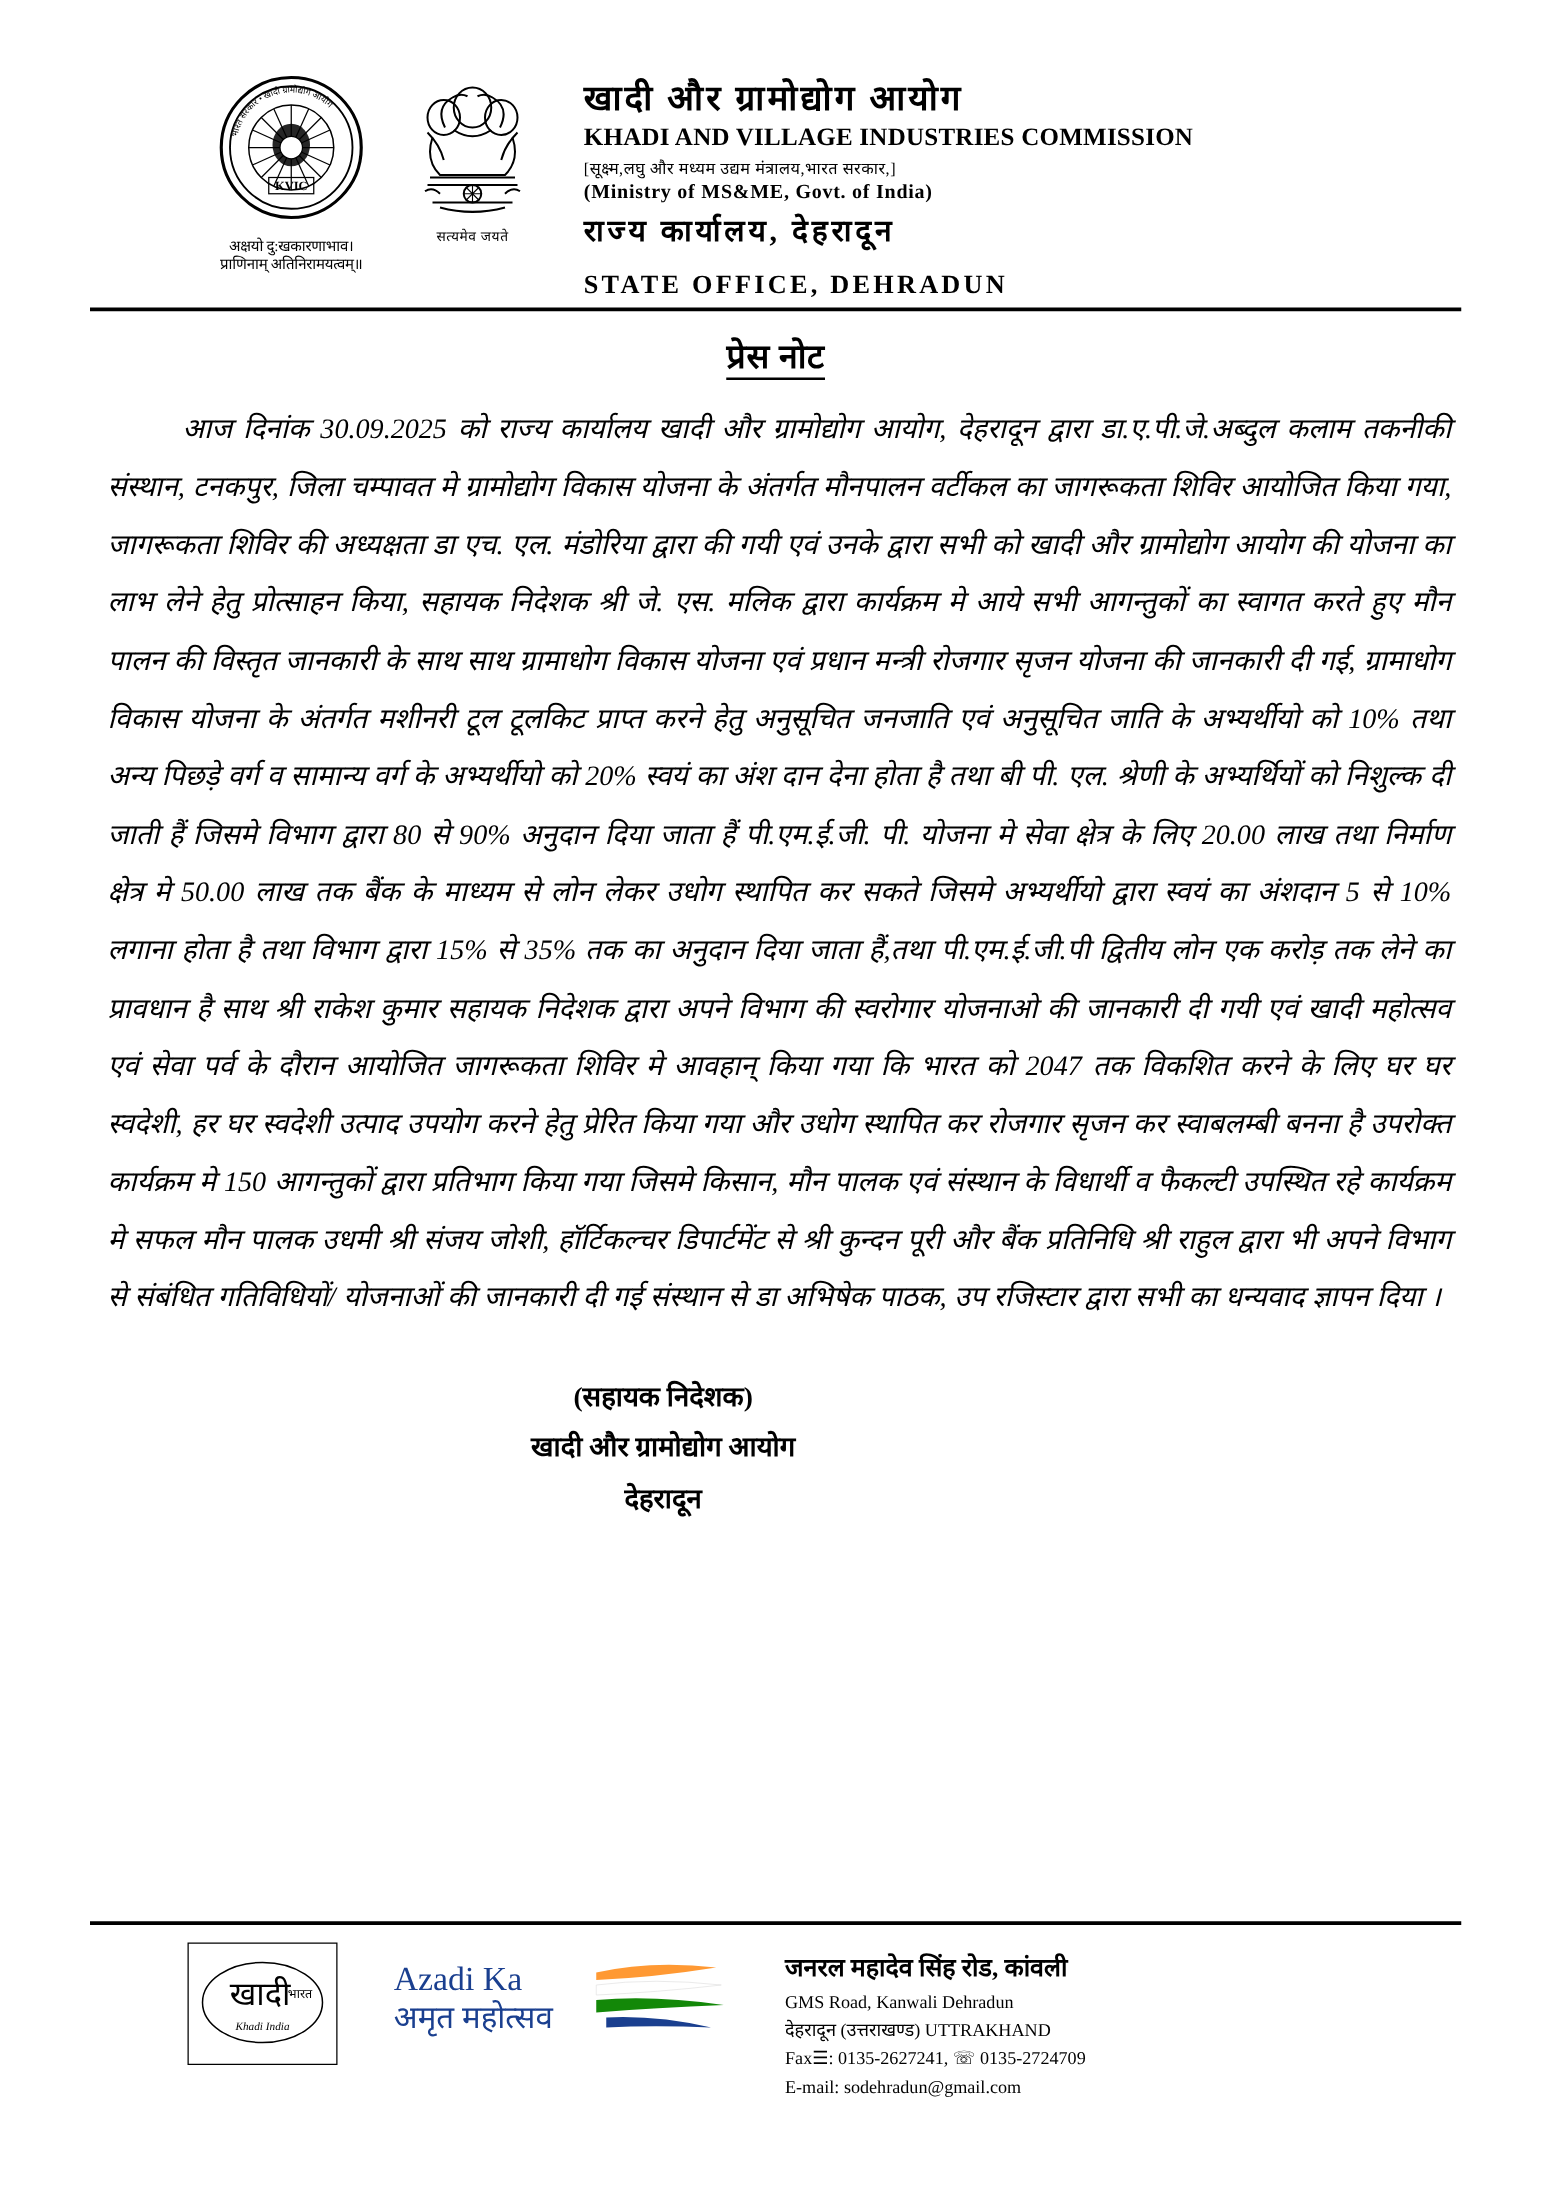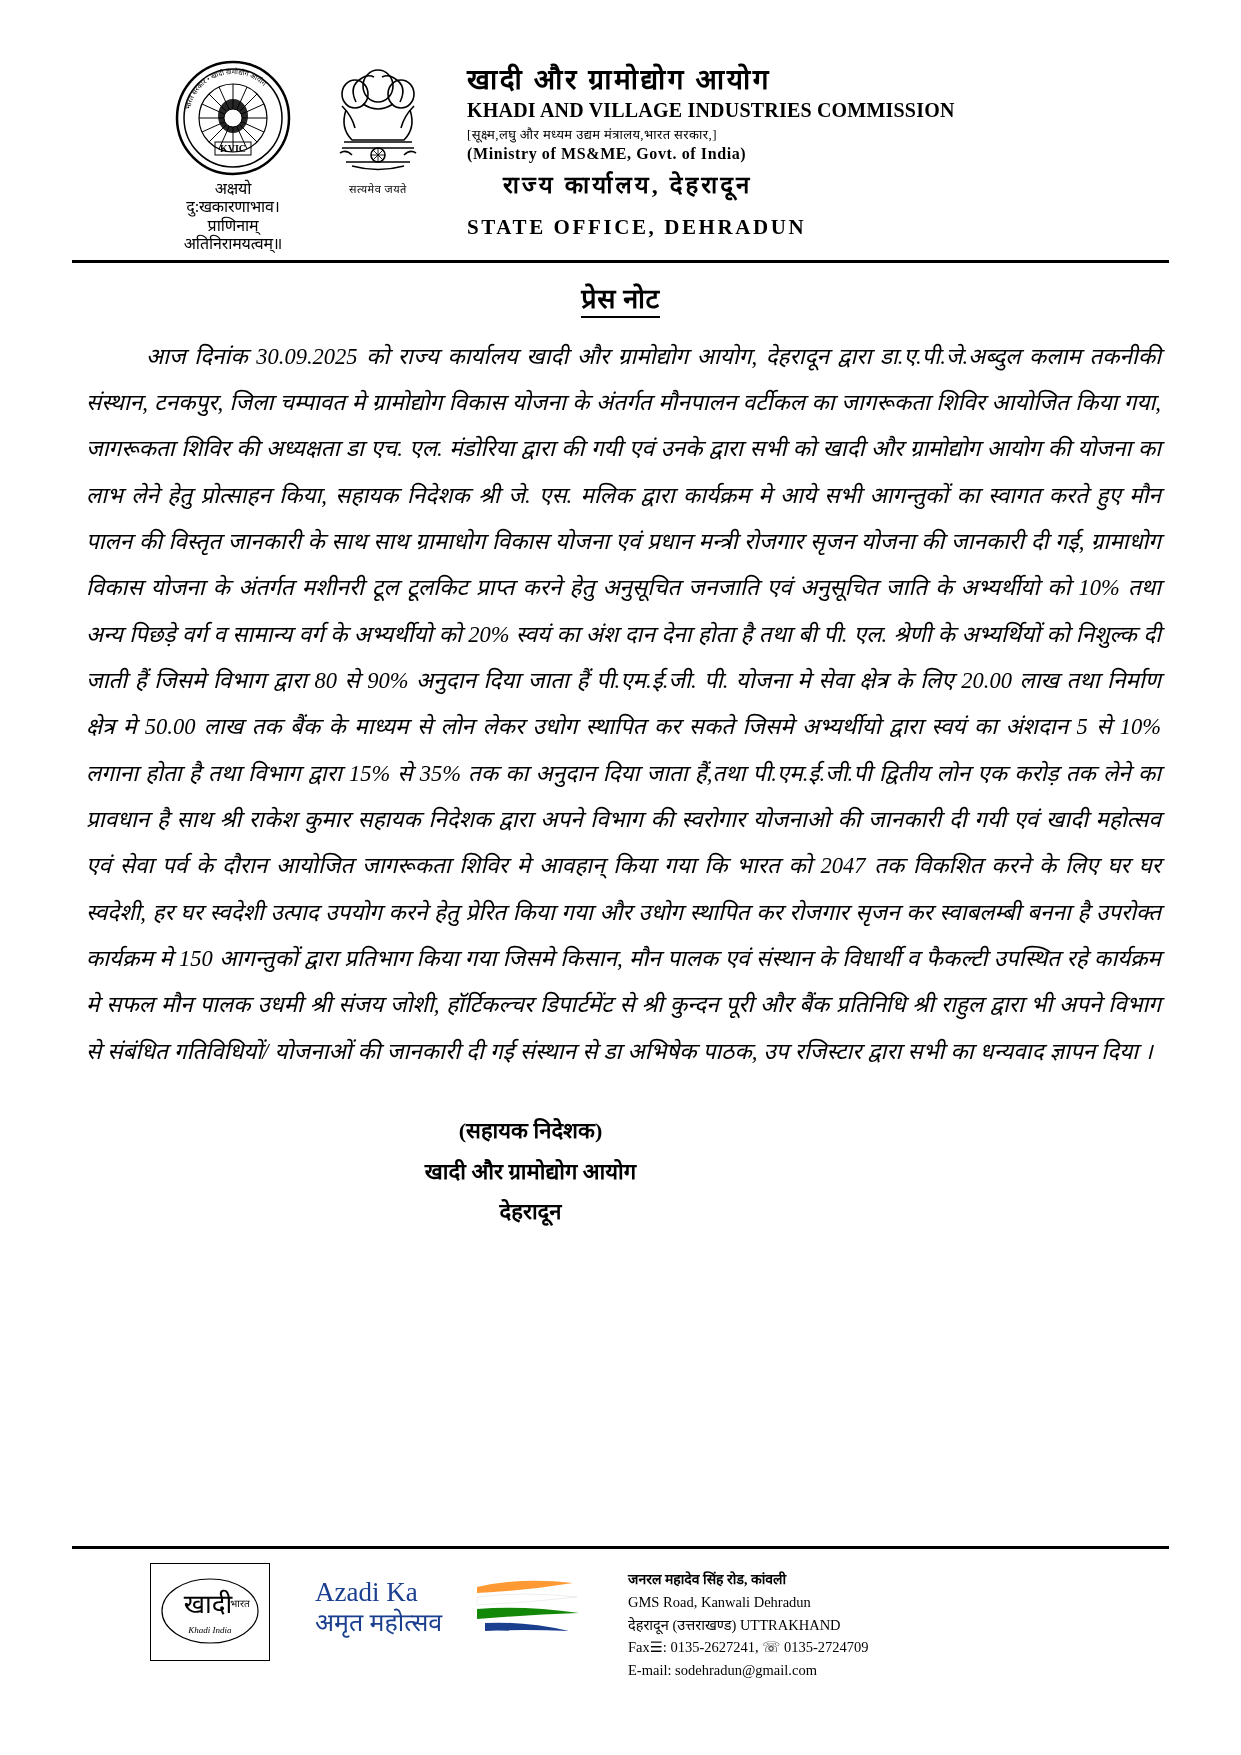--- a/index.html
+++ b/index.html
@@ -30,24 +30,24 @@
     gap: 18px;
     padding-left: 95px;
   }
   .kvic-emblem {
     width: 132px;
     flex: 0 0 132px;
     text-align: center;
   }
   .kvic-emblem svg { display: block; margin: 0 auto; }
   .kvic-sub {
-    font-size: 16px;
+    font-size: 12px;
     line-height: 1.15;
     font-family: "Liberation Serif", serif;
-    margin-top: 2px;
+    margin-top: 13px;
     letter-spacing: -0.2px;
   }
   .ashoka {
     width: 122px;
     flex: 0 0 122px;
     text-align: center;
     padding-top: 4px;
   }
   .ashoka svg { display: block; margin: 0 auto; }
   .ashoka-motto {
@@ -84,21 +84,20 @@
     font-size: 16px;
     font-weight: bold;
     margin-top: 2px;
     letter-spacing: 0.6px;
   }
   .org-office-hi {
     font-size: 24px;
     font-weight: bold;
     letter-spacing: 3px;
     margin-top: 4px;
-    margin-left: 36px;
   }
   .org-office-en {
     font-size: 21px;
     font-weight: bold;
     letter-spacing: 2.6px;
     margin-top: 15px;
   }
   .rule-top {
     border: none;
     border-top: 3px solid #000;
@@ -177,21 +176,21 @@
     align-items: flex-end;
     justify-content: center;
     padding-top: 8px;
   }
   .addr {
     flex: 1 1 auto;
     font-size: 14.5px;
     line-height: 1.55;
     padding-top: 6px;
   }
-  .addr .bold-hi { font-weight: bold; font-size: 14px; }
+  .addr .bold-hi { font-weight: bold; font-size: 20px; }
 </style>
 </head>
 <body>
 
 <div class="page">
 
   <div class="letterhead">
 
     <div class="kvic-emblem">
       <svg width="128" height="120" viewBox="0 0 128 120">

